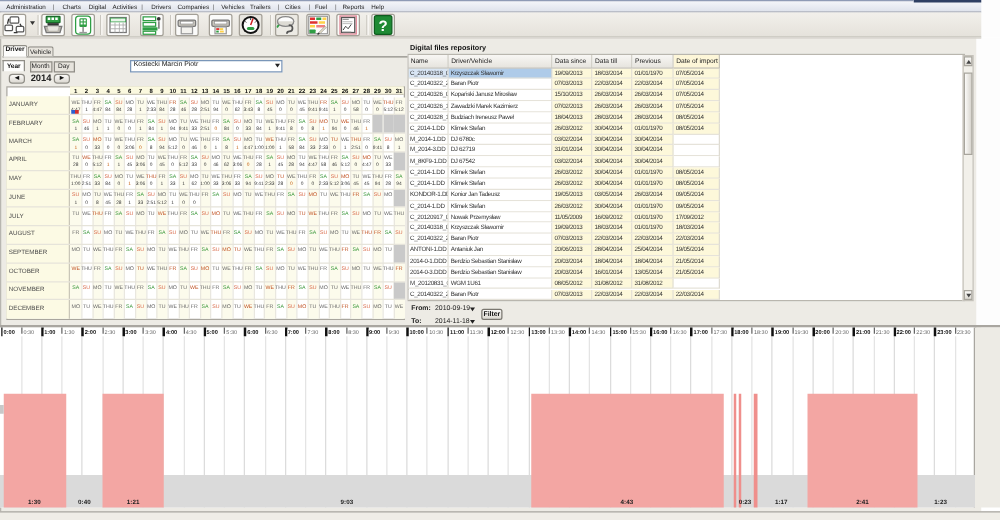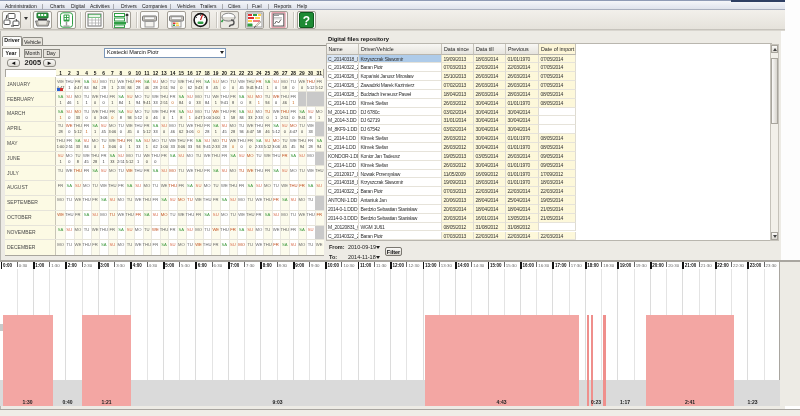--- a/index.html
+++ b/index.html
@@ -145,21 +145,21 @@
 <div class="abs" style="left:2px;top:48px;width:18px;height:9px;background:#fdfdfc;border:1px solid #8f8d86;border-bottom:none;"></div>
 <div class="abs" style="left:2px;top:48.5px;width:18px;height:8px;font-size:5.2px;line-height:8px;text-align:center;color:#111;font-weight:bold;">Year</div>
 <div class="abs" style="left:23.5px;top:49px;width:18px;height:8.5px;background:#e7e4dd;border:1px solid #8f8d86;"></div>
 <div class="abs" style="left:23.5px;top:49.5px;width:18px;height:8px;font-size:5.2px;line-height:7.5px;text-align:center;color:#222;">Month</div>
 <div class="abs" style="left:42.5px;top:49px;width:17px;height:8.5px;background:#e7e4dd;border:1px solid #8f8d86;"></div>
 <div class="abs" style="left:42.5px;top:49.5px;width:17px;height:8px;font-size:5.2px;line-height:7.5px;text-align:center;color:#222;">Day</div>
 <div class="abs" style="left:104px;top:47.5px;width:122px;height:10px;background:#fff;border:1px solid #7a96b8;"></div>
 <div class="abs" style="left:107px;top:48px;width:100px;height:9px;font-size:5.5px;line-height:9px;color:#111;">Kostecki Marcin Piotr</div>
 <div class="abs" style="left:219.5px;top:51px;width:0;height:0;border-left:2.5px solid transparent;border-right:2.5px solid transparent;border-top:3.5px solid #222;"></div>
 <div class="abs" style="left:7px;top:59px;width:13px;height:7.5px;background:linear-gradient(#fbfaf8,#dcd9d2);border:1px solid #8f8d86;border-radius:3px;font-size:6px;line-height:7.5px;text-align:center;color:#111;">◄</div>
-<div class="abs" style="left:24.5px;top:58px;width:16px;height:10px;font-size:7.5px;line-height:10px;font-weight:bold;color:#222;">2005</div>
+<div class="abs" style="left:24.5px;top:58px;width:16px;height:10px;font-size:7.5px;line-height:10px;font-weight:bold;color:#222;">2014</div>
 <div class="abs" style="left:43px;top:59px;width:13px;height:7.5px;background:linear-gradient(#fbfaf8,#dcd9d2);border:1px solid #8f8d86;border-radius:3px;font-size:6px;line-height:7.5px;text-align:center;color:#111;">►</div>
 <div class="abs" style="left:4.5px;top:68.8px;width:319.5px;height:186.8px;background:#fff;border:1px solid #a9a69e;"></div>
 <div class="abs" style="left:56.3px;top:69.3px;width:267.2px;height:7.2px;background:#fbf9df;border-bottom:1px solid #c9c6b8;"></div>
 <div class="abs" style="left:5.0px;top:76.5px;width:51.3px;height:178.6px;background:#fcfae4;border-right:1px solid #c9c6b8;"></div>
 <div class="abs" style="left:56.30px;top:69.6px;width:8.62px;height:7px;font-size:4.8px;line-height:7px;font-weight:bold;text-align:center;color:#111;">1</div>
 <div class="abs" style="left:64.92px;top:69.6px;width:8.62px;height:7px;font-size:4.8px;line-height:7px;font-weight:bold;text-align:center;color:#111;">2</div>
 <div class="abs" style="left:73.54px;top:69.6px;width:8.62px;height:7px;font-size:4.8px;line-height:7px;font-weight:bold;text-align:center;color:#111;">3</div>
 <div class="abs" style="left:82.16px;top:69.6px;width:8.62px;height:7px;font-size:4.8px;line-height:7px;font-weight:bold;text-align:center;color:#111;">4</div>
 <div class="abs" style="left:90.78px;top:69.6px;width:8.62px;height:7px;font-size:4.8px;line-height:7px;font-weight:bold;text-align:center;color:#111;">5</div>
 <div class="abs" style="left:99.40px;top:69.6px;width:8.62px;height:7px;font-size:4.8px;line-height:7px;font-weight:bold;text-align:center;color:#111;">6</div>

